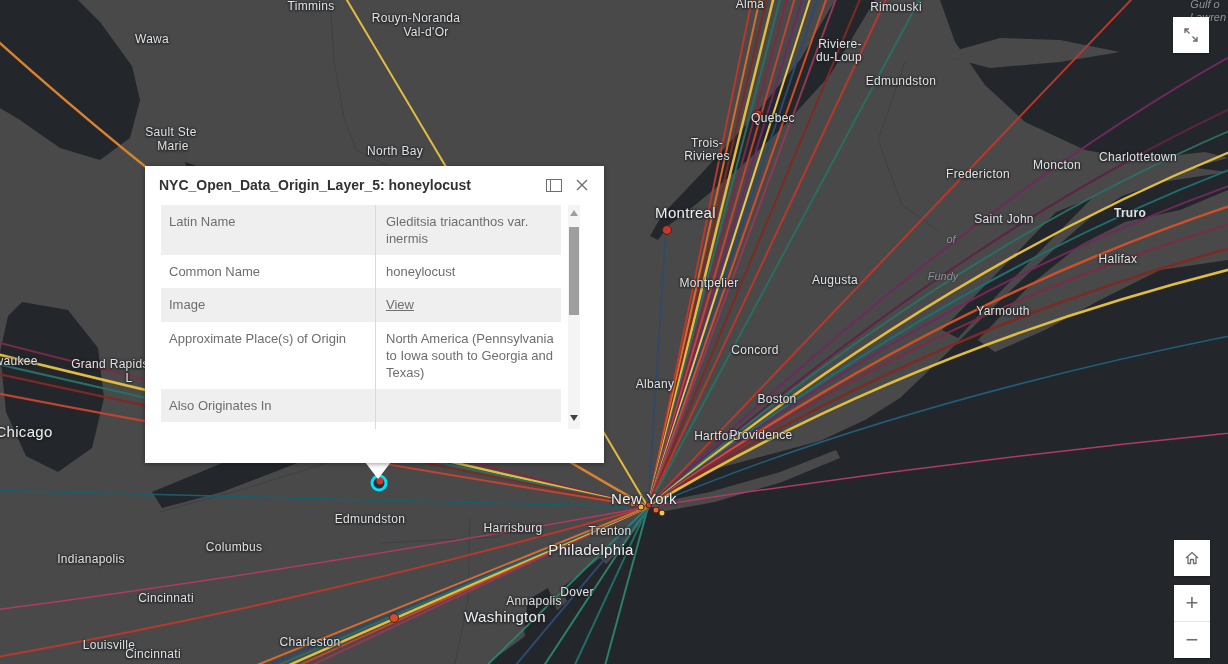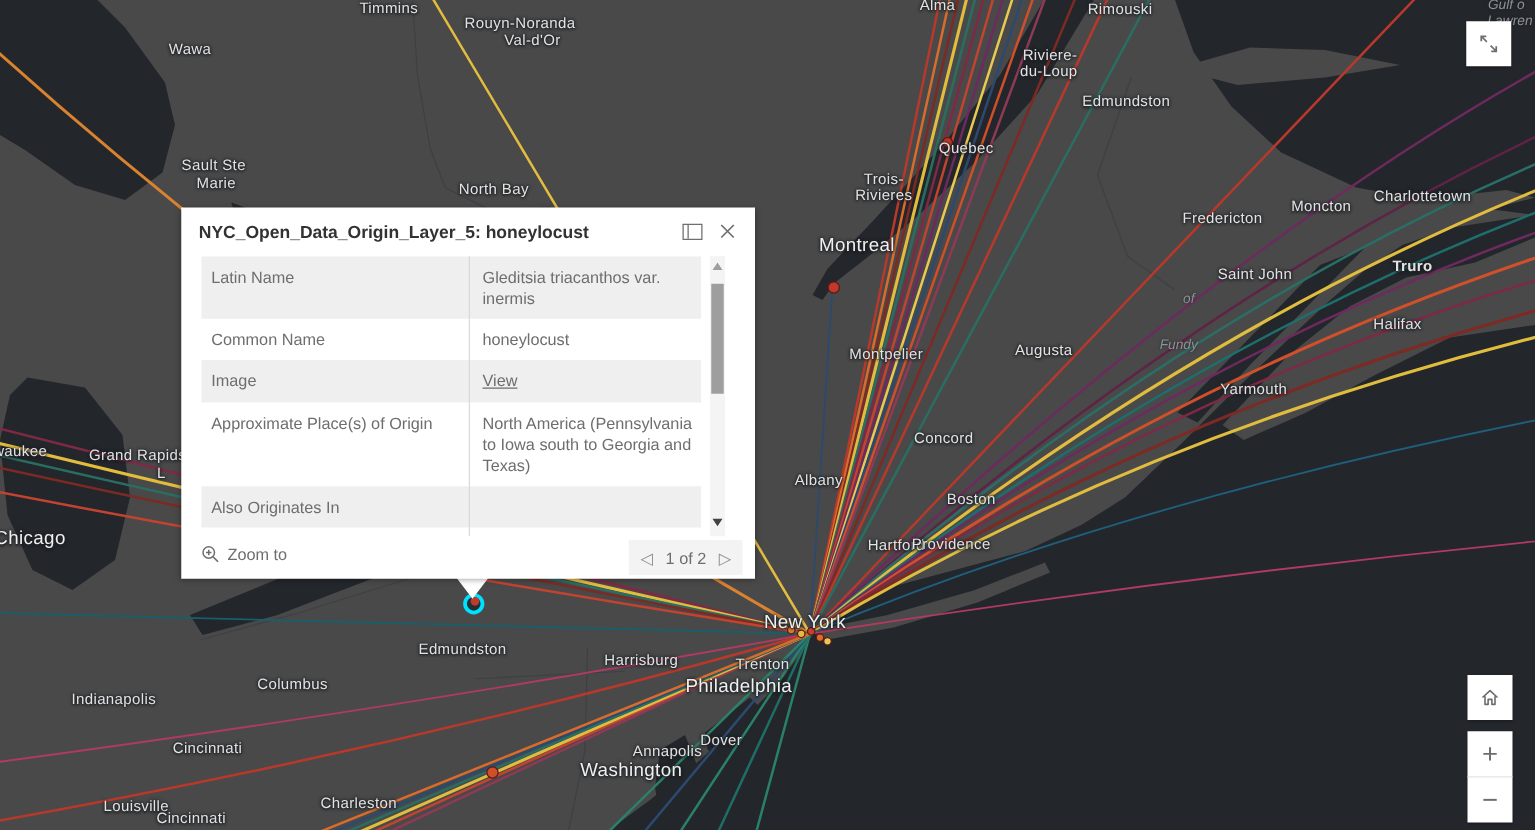--- a/index.html
+++ b/index.html
@@ -169,21 +169,21 @@
       <div class="city" style="left: 173px; top: 146px;">Marie</div>
       <div class="city" style="left: 395px; top: 151px;">North Bay</div>
       <div class="city" style="left: 750px; top: 4px;">Alma</div>
       <div class="city" style="left: 896px; top: 7px;">Rimouski</div>
       <div class="city" style="left: 840px; top: 44px;">Riviere-</div>
       <div class="city" style="left: 839px; top: 57px;">du-Loup</div>
       <div class="city" style="left: 901px; top: 81px;">Edmundston</div>
       <div class="city" style="left: 773px; top: 118px;">Quebec</div>
       <div class="city" style="left: 707px; top: 143px;">Trois-</div>
       <div class="city" style="left: 707px; top: 156px;">Rivieres</div>
-      <div class="city big" style="left: 664px; top: 196px; padding-left: 43px;">Montreal</div>
+      <div class="city big" style="left: 664px; top: 212px; padding-left: 43px;">Montreal</div>
       <div class="city" style="left: 978px; top: 174px;">Fredericton</div>
       <div class="city" style="left: 1057px; top: 165px;">Moncton</div>
       <div class="city" style="left: 1138px; top: 157px;">Charlottetown</div>
       <div class="city" style="left: 1004px; top: 219px;">Saint John</div>
       <div class="city" style="left: 1130px; top: 213px; font-weight: bold;">Truro</div>
       <div class="city" style="left: 1118px; top: 259px;">Halifax</div>
       <div class="city" style="left: 1003px; top: 311px;">Yarmouth</div>
       <div class="city" style="left: 835px; top: 280px;">Augusta</div>
       <div class="city" style="left: 709px; top: 283px;">Montpelier</div>
       <div class="city" style="left: 755px; top: 350px;">Concord</div>
@@ -194,21 +194,21 @@
       <div class="city big" style="left: 644px; top: 498px;">New York</div>
       <div class="city" style="left: 610px; top: 531px;">Trenton</div>
       <div class="city big" style="left: 591px; top: 549px;">Philadelphia</div>
       <div class="city" style="left: 513px; top: 528px;">Harrisburg</div>
       <div class="city" style="left: 370px; top: 519px;">Edmundston</div>
       <div class="city" style="left: 234px; top: 547px;">Columbus</div>
       <div class="city" style="left: 91px; top: 559px;">Indianapolis</div>
       <div class="city" style="left: 166px; top: 598px; text-align: center;">Cincinnati</div>
       <div class="city" style="left: 109px; top: 645px;">Louisville</div>
       <div class="city" style="left: 153px; top: 654px;">Cincinnati</div>
-      <div class="city" style="left: 287px; top: 642px;">Charleston</div>
+      <div class="city" style="left: 310px; top: 642px;">Charleston</div>
       <div class="city big" style="left: 505px; top: 616px;">Washington</div>
       <div class="city" style="left: 534px; top: 601px;">Annapolis</div>
       <div class="city" style="left: 577px; top: 592px;">Dover</div>
       <div class="city big" style="left: 24px; top: 431px;">Chicago</div>
       <div class="city" style="left: 8px; top: 361px;">Milwaukee</div>
       <div class="city" style="left: 110px; top: 364px;">Grand Rapids</div>
       <div class="city" style="left: 129px; top: 378px;">L</div>
       <div class="wlabel" style="left: 1205px; top: 4px;">Gulf o</div>
       <div class="wlabel" style="left: 1208px; top: 17px;">Lawren</div>
       <div class="wlabel" style="left: 951px; top: 239px;">of</div>
@@ -252,35 +252,20 @@
         <div class="prow">
           <div class="lbl">Latitude</div>
           <div class="val">41.10</div>
         </div>
       </div>
     <div class="vscroll">
       <div class="up"></div>
       <div class="thumb"></div>
       <div class="down"></div>
     </div>
-    <div class="popup-footer">
-      <div class="zoomto">
-        <svg width="15" height="15" viewBox="0 0 15 15">
-          <circle cx="6" cy="6" r="4.6" fill="none" stroke="#6e6e6e" stroke-width="1.2"></circle>
-          <path d="M6 3.8 V8.2 M3.8 6 H8.2" stroke="#6e6e6e" stroke-width="1.2"></path>
-          <path d="M9.4 9.4 L13.4 13.4" stroke="#6e6e6e" stroke-width="1.4"></path>
-        </svg>
-        <span>Zoom to</span>
-      </div>
-      <div class="pager">
-        <span class="pg-arrow">◁</span>
-        <span>1 of 2</span>
-        <span class="pg-arrow">▷</span>
-      </div>
-    </div>
   </div>
 
   <div class="mapbtn" style="left:1173px;top:17px;" title="Expand">
     <svg width="16" height="16" viewBox="0 0 16 16">
       <path d="M2 6 V2 H6 M2 2 L6.5 6.5" fill="none" stroke="#6e6e6e" stroke-width="1.4"></path>
       <path d="M14 10 V14 H10 M14 14 L9.5 9.5" fill="none" stroke="#6e6e6e" stroke-width="1.4"></path>
     </svg>
   </div>
   <div class="mapbtn" style="left:1174px;top:540px;" title="Default extent">
     <svg width="18" height="18" viewBox="0 0 18 18">

